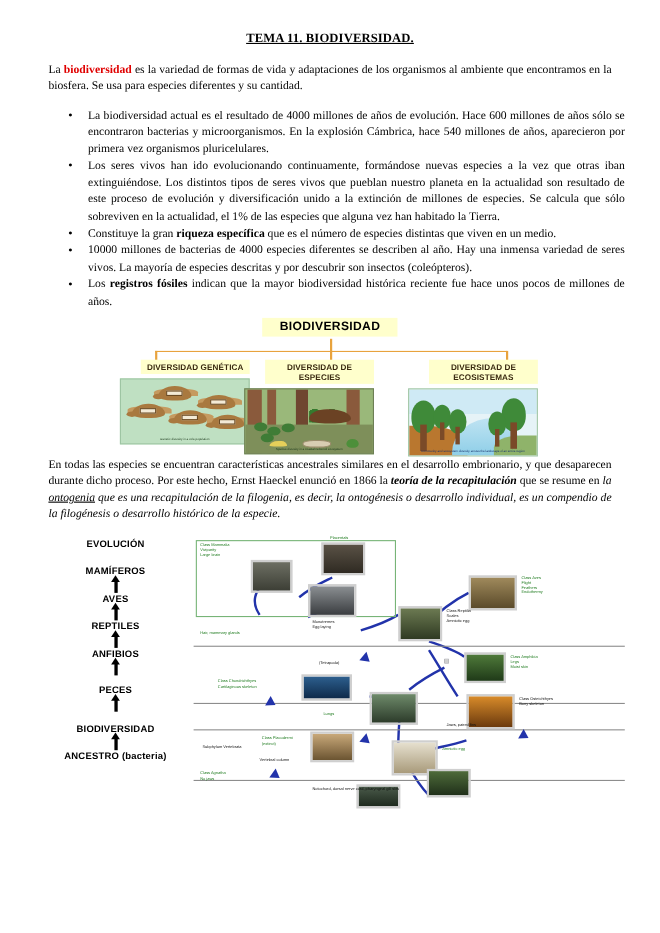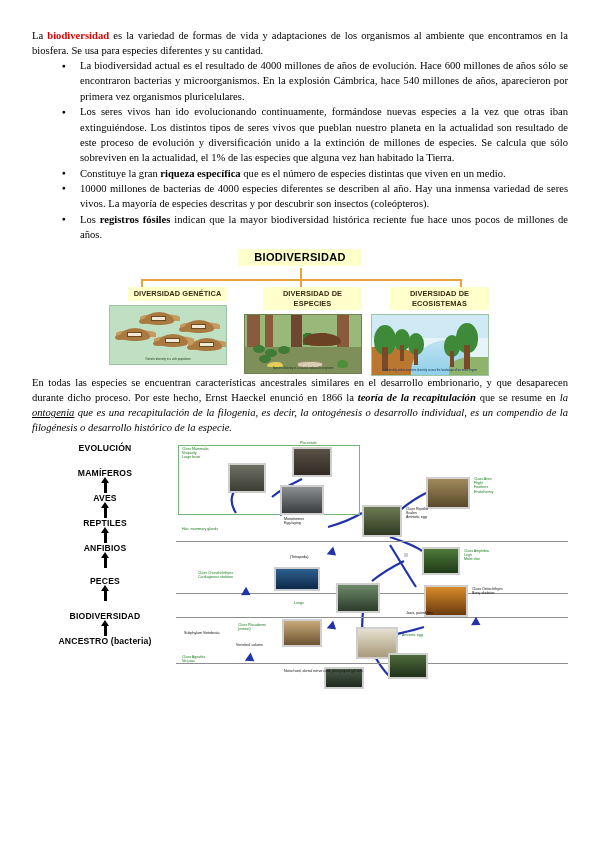--- a/index.html
+++ b/index.html
@@ -30,21 +30,21 @@
     letter-spacing: .1px;
     text-decoration: underline;
     margin: 0 0 3px 0;
     line-height: 1.35;
   }
   
   .para {
     font-size: 10.6px;
     line-height: 1.42;
     text-align: justify;
-    margin: 0;
+    margin: 12px;
   }
   .hl-red { color: #e00000; font-weight: bold; }
   .b { font-weight: bold; }
   .i { font-style: italic; }
   .bi { font-weight: bold; font-style: italic; }
   .u { text-decoration: underline; }
   ul.bullets {
     margin: 0;
     padding: 0 0 0 46px;
     list-style: none;
@@ -96,21 +96,21 @@
   .conn-v-l { left: 32px; top: 30px; width: 1.5px; height: 9px; }
   .conn-v-c { left: 191px; top: 30px; width: 1.5px; height: 9px; }
   .conn-v-r { left: 351px; top: 30px; width: 1.5px; height: 9px; }
 
   .panel {
     position: absolute;
     top: 38px;
     width: 118px;
   }
   .panel.p1 { left: 0px; }
-  .panel.p2 { left: 135px; border-radius: 17px; }
+  .panel.p2 { left: 113px; border-radius: 17px; }
   .panel.p3 { left: 262px; }
   .panel-label {
     background: #ffffcc;
     font-family: "Liberation Sans", sans-serif;
     font-weight: bold;
     font-size: 7.4px;
     text-align: center;
     color: #3a2a10;
     padding: 2px 1px 2px 1px;
     line-height: 1.25;
@@ -370,20 +370,21 @@
     width: 392px;
     height: 248px;
     overflow: visible;
   }
 </style>
 </head>
 <body>
 
 <div class="page">
 
+  <div class="doc-title">TEMA 11. BIODIVERSIDAD.</div>
 
   <p class="para"><span>La </span><span class="hl-red">biodiversidad</span><span> es la variedad de formas de vida y adaptaciones de los organismos al ambiente que encontramos en la biosfera. Se usa para especies diferentes y su cantidad.</span></p>
 
   <ul class="bullets">
     <li><span>La biodiversidad actual es el resultado de 4000 millones de años de evolución. Hace 600 millones de años sólo se encontraron bacterias y microorganismos. En la explosión Cámbrica, hace 540 millones de años, aparecieron por primera vez organismos pluricelulares.</span></li>
     <li><span>Los seres vivos han ido evolucionando continuamente, formándose nuevas especies a la vez que otras iban extinguiéndose. Los distintos tipos de seres vivos que pueblan nuestro planeta en la actualidad son resultado de este proceso de evolución y diversificación unido a la extinción de millones de especies. Se calcula que sólo sobreviven en la actualidad, el 1% de las especies que alguna vez han habitado la Tierra.</span></li>
     <li><span>Constituye la gran </span><span class="b">riqueza específica</span><span> que es el número de especies distintas que viven en un medio.</span></li>
     <li><span>10000 millones de bacterias de 4000 especies diferentes se describen al año. Hay una inmensa variedad de seres vivos. La mayoría de especies descritas y por descubrir son insectos (coleópteros).</span></li>
     <li><span>Los </span><span class="b">registros fósiles</span><span> indican que la mayor biodiversidad histórica reciente fue hace unos pocos de millones de años.</span></li>
   </ul>

